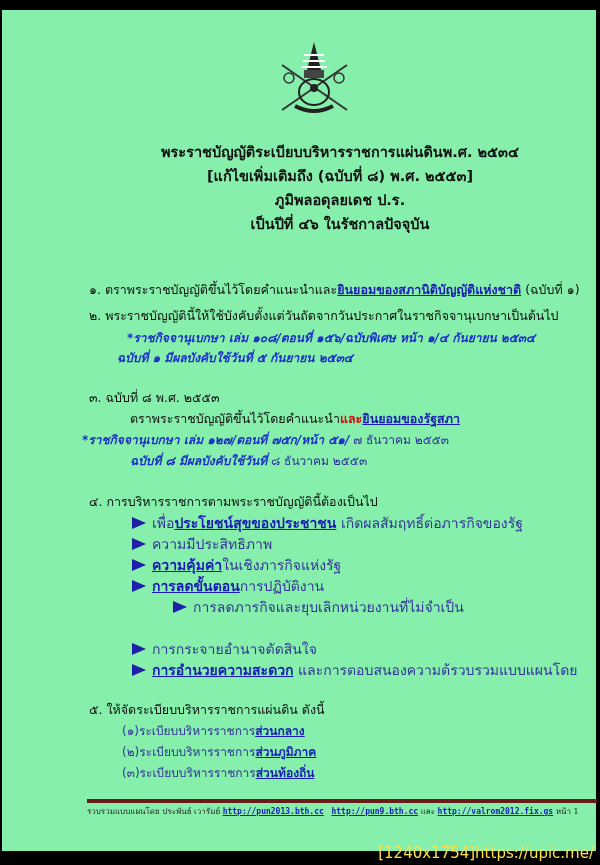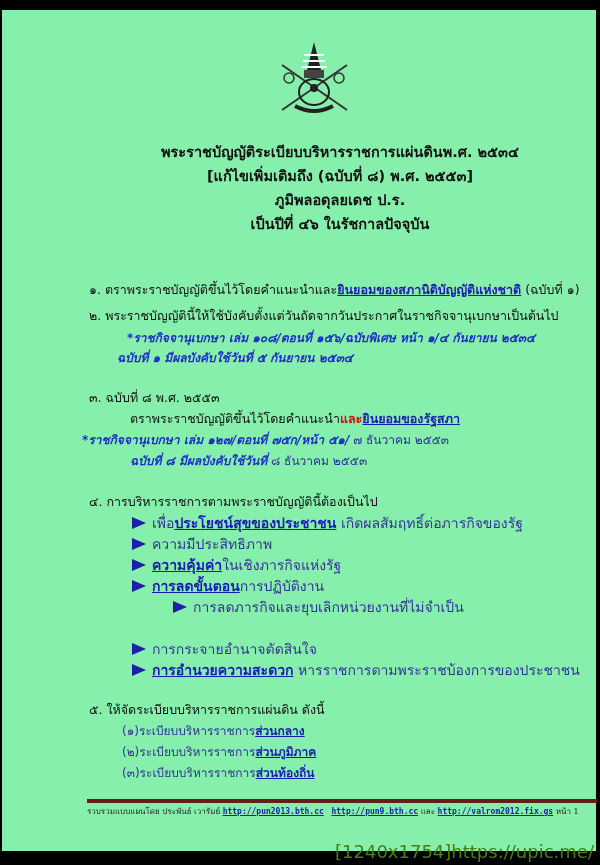--- a/index.html
+++ b/index.html
@@ -14,21 +14,21 @@
   .link { color:#1b1bb5; text-decoration:underline; font-weight:bold; }
   .red { color:#d01010; font-weight:bold; }
   .normal-blue { color:#2d2d9a; font-size:12px;margin-top:12px; }
   .bul { position:absolute; left:130px; font-size:14px; color:#333399; white-space:nowrap; line-height:20px; }
   .arrow { display:inline-block; width:0; height:0; border-top:6px solid transparent; border-bottom:6px solid transparent;
            border-left:14px solid #1f1fa8; vertical-align:middle; margin-right:6px; position:relative; top:-1px; }
   .sub5 { position:absolute; left:120px; font-size:12px; color:#333399; white-space:nowrap; line-height:20px;text-align:center; }
   .footer-bar { position:absolute; left:85px; top:789px; width:510px; height:4px; background:#6b1a1a; }
   .footer { position:absolute; left:85px; top:795px; font-size:8px; color:#222; white-space:nowrap; font-family:"DejaVu Serif", serif; }
   .footer a { color:#1b1bb5; font-weight:bold; text-decoration:underline; font-family:"DejaVu Sans Mono", monospace; }
-  .watermark { position:absolute; right:6px; bottom:3px; color:#4d7c0f; font-size:18px; font-family:"DejaVu Sans", sans-serif; }
+  .watermark { position:absolute; right:6px; bottom:3px; color:#fde047; font-size:15px; font-family:"DejaVu Sans", sans-serif; }
 </style>
 </head>
 <body>
 
 <div class="page">
 
   <svg class="emblem" viewBox="0 0 75 75">
     <polygon points="37,2 30,30 44,30" fill="#222"></polygon>
     <rect x="27" y="14" width="20" height="2" fill="#fff"></rect>
     <rect x="26" y="20" width="22" height="2" fill="#fff"></rect>
@@ -83,21 +83,21 @@
   <div class="bul" style="top:566px;">
     <span class="arrow"></span><span class="link">การลดขั้นตอน</span><span>การปฏิบัติงาน</span>
   </div>
   <div class="bul" style="top:587px;padding-left:41px;">
     <span class="arrow"></span><span>การลดภารกิจและยุบเลิกหน่วยงานที่ไม่จำเป็น</span>
   </div>
   <div class="bul" style="top:629px;">
     <span class="arrow"></span><span>การกระจายอำนาจตัดสินใจ</span>
   </div>
   <div class="bul" style="top:650px;">
-    <span class="arrow"></span><span class="link">การอำนวยความสะดวก</span><span> หารราชการตามพระราชบ้องการของประชาชน</span>
+    <span class="arrow"></span><span class="link">การอำนวยความสะดวก</span><span> และการตอบสนองความต้รวบรวมแบบแผนโดย</span>
   </div>
 
   <div class="sec" style="top:690px;">๕. ให้จัดระเบียบบริหารราชการแผ่นดิน ดังนี้</div>
   <div class="sub5" style="top:711px;">
     <span>(๑)ระเบียบบริหารราชการ</span><span class="link">ส่วนกลาง</span>
   </div>
   <div class="sub5" style="top:732px;">
     <span>(๒)ระเบียบบริหารราชการ</span><span class="link">ส่วนภูมิภาค</span>
   </div>
   <div class="sub5" style="top:753px;">

